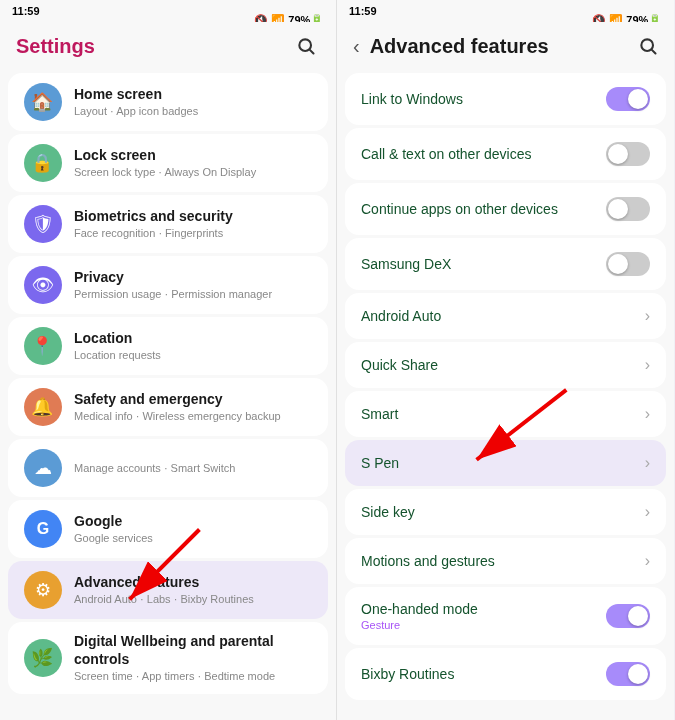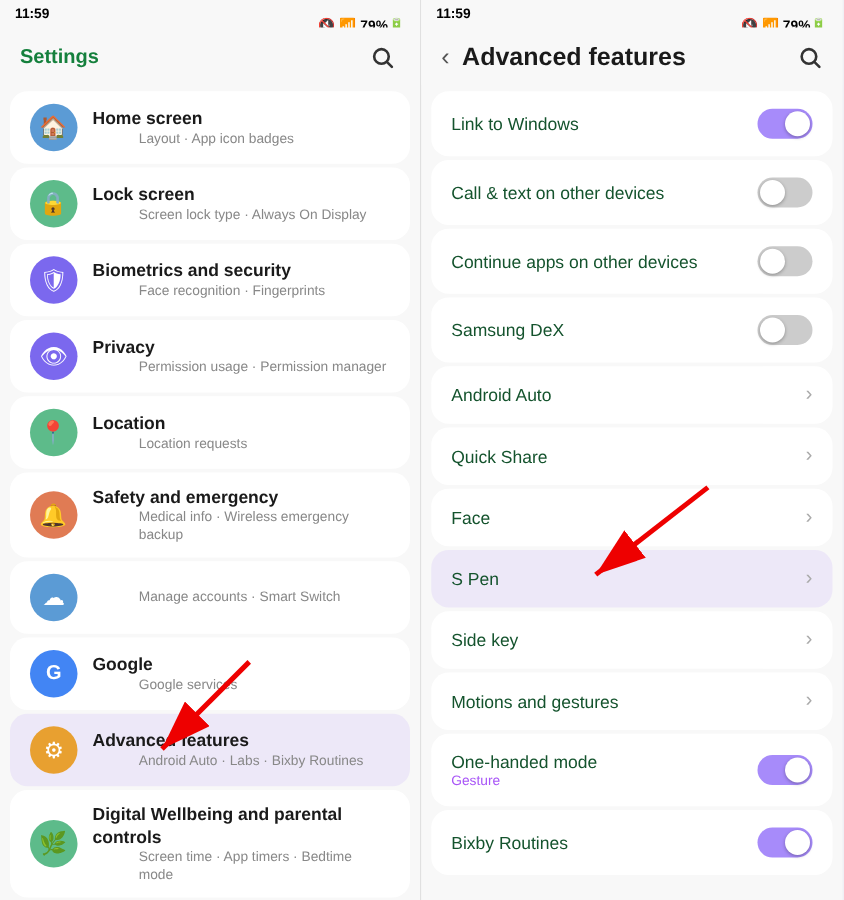--- a/index.html
+++ b/index.html
@@ -42,23 +42,23 @@
     .panel-left { border-right: 1px solid #e0e0e0; }
 
     .panel-header {
       display: flex;
       align-items: center;
       justify-content: space-between;
       padding: 10px 16px 8px;
       background: #f8f8f8;
     }
     .panel-title {
-      font-size: 16px;
+      font-size: 20px;
       font-weight: 700;
-      color: #15803d;
+      color: #be185d;
     }
     .header-icons {
       display: flex;
       gap: 8px;
       align-items: center;
     }
     .icon-btn {
       width: 28px;
       height: 28px;
       display: flex;
@@ -110,21 +110,20 @@
       font-size: 14px;
       font-weight: 600;
       color: #1a1a1a;
       line-height: 1.3;
     }
     .item-subtitle {
       font-size: 11px;
       color: #888;
       margin-top: 1px;
       line-height: 1.3;
-      margin-left: 37px;
     }
 
     
     .toggle {
       width: 44px;
       height: 24px;
       border-radius: 12px;
       position: relative;
       flex-shrink: 0;
       cursor: pointer;
@@ -399,21 +398,21 @@
 
     <div class="adv-item">
       <div class="adv-item-text">
         <div class="adv-item-title">Quick Share</div>
       </div>
       <div style="color:#aaa; font-size:16px;">›</div>
     </div>
 
     <div class="adv-item">
       <div class="adv-item-text">
-        <div class="adv-item-title">Face</div>
+        <div class="adv-item-title">Smart</div>
       </div>
       <div style="color:#aaa; font-size:16px;">›</div>
     </div>
 
     <div class="adv-item highlighted">
       <div class="adv-item-text">
         <div class="adv-item-title">S Pen</div>
       </div>
       <div style="color:#aaa; font-size:16px;">›</div>
     </div>

